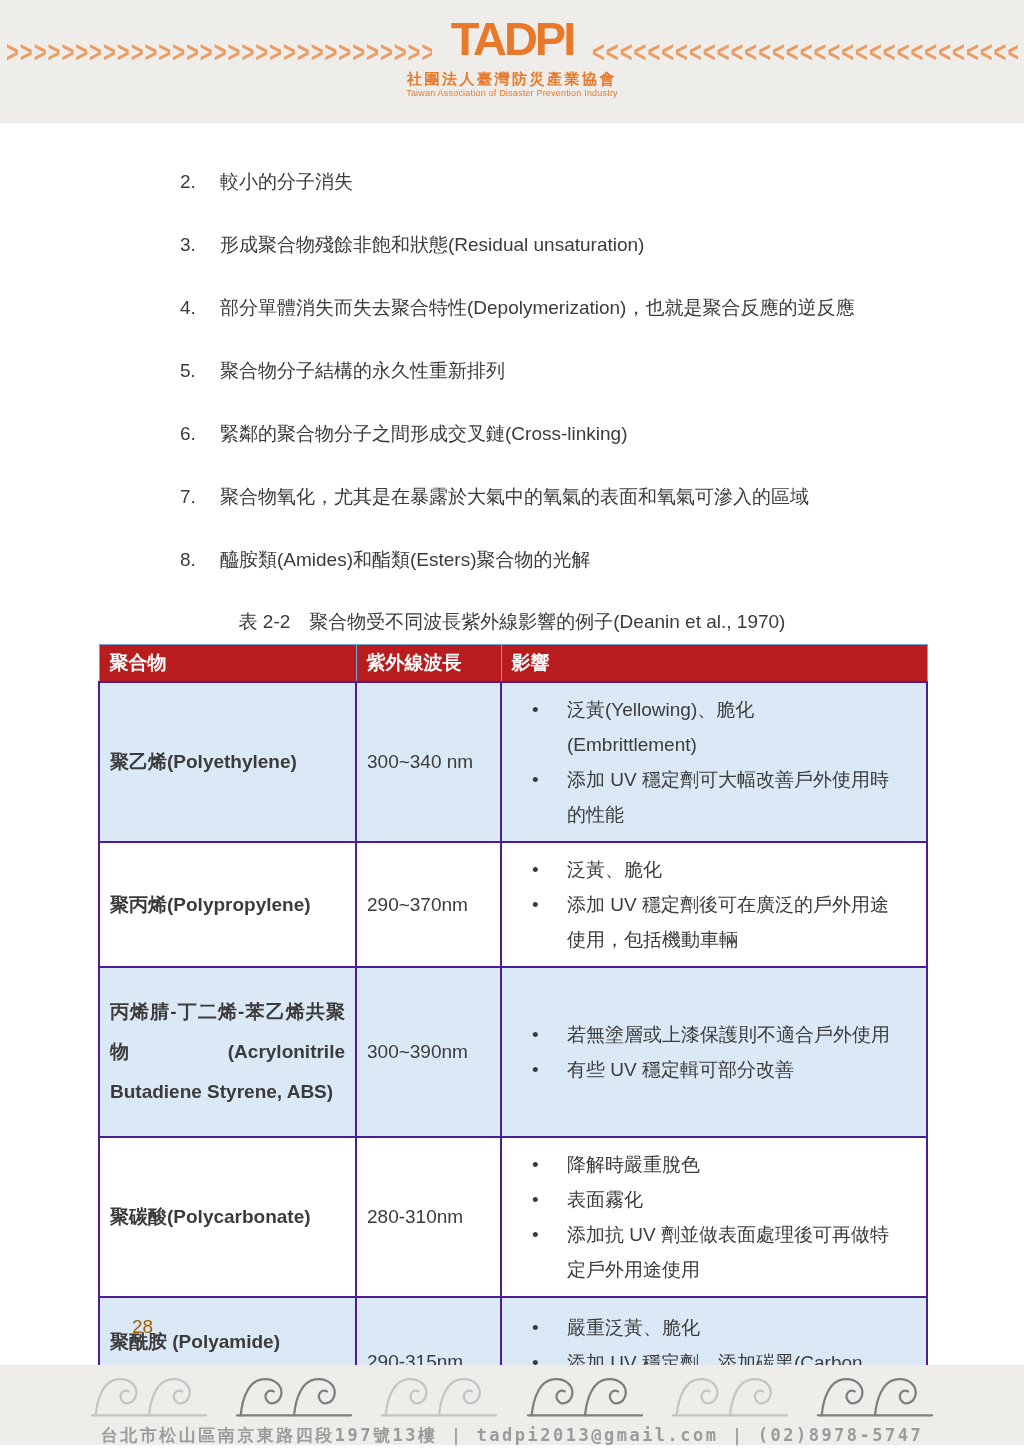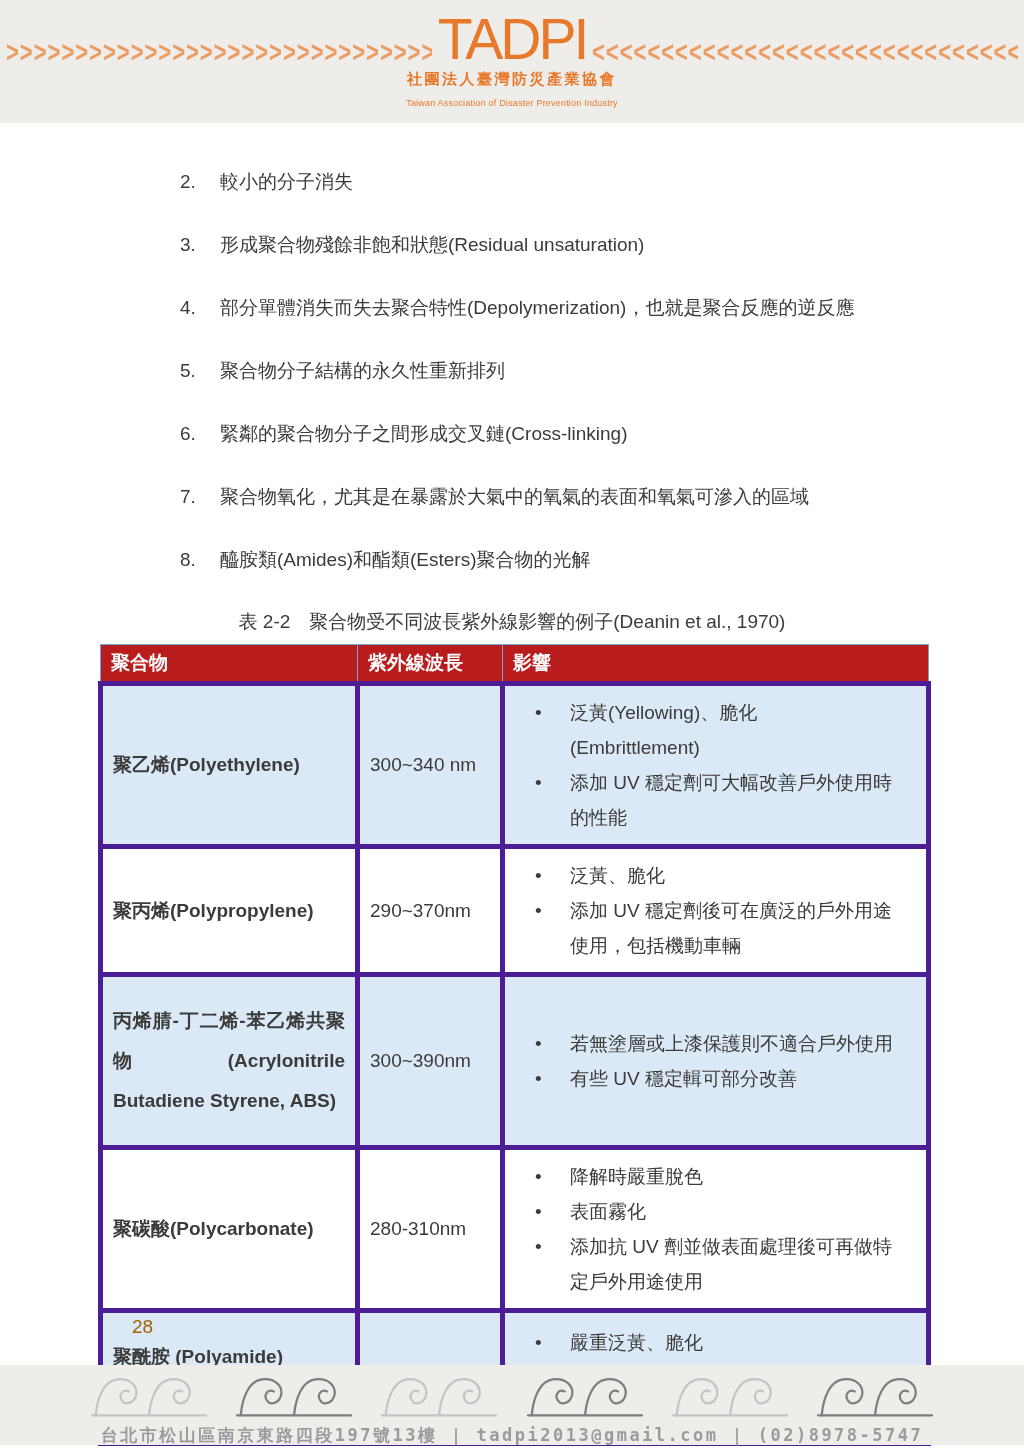--- a/index.html
+++ b/index.html
@@ -13,39 +13,39 @@
   
   .header-band { position:absolute; top:0; left:0; right:0; height:123px; background:#efedea; }
   .chevrons {
     position:absolute; top:36px; height:34px; overflow:hidden; white-space:nowrap;
     font-weight:bold; font-size:22px; line-height:34px; color:#eb9c63;
     letter-spacing:1px; transform:scaleY(1.35);
   }
   .chev-left  { left:6px;  width:426px; }
   .chev-right { right:6px; width:426px; text-align:right; }
   .logo { position:absolute; top:8px; left:50%; transform:translateX(-50%); text-align:center; color:#e8792a; }
-  .logo-title { font-size:57px; font-weight:400; letter-spacing:-3px; line-height:62px; }
+  .logo-title { font-size:47px; font-weight:700; letter-spacing:-3px; line-height:62px; }
   .logo-cn { font-size:15px; font-weight:bold; letter-spacing:2.5px; line-height:17px; }
-  .logo-en { font-size:9px; letter-spacing:0.2px; line-height:12px; margin-top:10px; }
+  .logo-en { font-size:9px; letter-spacing:0.2px; line-height:12px; margin-top:0; }
 
   
   .content { position:absolute; top:123px; left:0; right:0; }
   .olist { margin-top:45px; }
   .olist-item { display:flex; margin-bottom:36px; font-size:19px; line-height:27px; }
   .item-num { margin-left:180px; width:40px; flex:0 0 40px; }
   .item-text { flex:1; padding-right:50px; }
 
   
   .table-caption { text-align:center; font-size:19px; margin:26px 0 9px 0; }
   table.uv-table { margin-left:98px; width:828px; border-collapse:collapse; table-layout:fixed; }
   .uv-table th {
     background:#b91c1c; color:#ffffff; font-size:19px; font-weight:bold; text-align:left;
     padding:5px 10px; height:36px; box-sizing:border-box; border:1px solid #6ea5da;
   }
-  .uv-table td { border:5px solid #4c1d95; vertical-align:middle; font-size:19px; background:#ffffff; }
+  .uv-table td { border:2px solid #4c1d95; vertical-align:middle; font-size:19px; background:#ffffff; }
   tr.shaded td { background:#dbe8f5; }
   td.col-polymer { font-weight:bold; padding:24px 10px; line-height:40px; white-space:pre-line; }
   td.col-polymer.justify { text-align:justify;margin-left:33px; }
   td.col-wavelength { padding:21px 10px; }
   td.col-effects { padding:9px 8px 9px 0; }
   .effect { position:relative; padding-left:65px; line-height:35px; white-space:pre-line; }
   .effect::before { content:"\2022"; position:absolute; left:30px; top:0; }
 
   
   .page-num { position:absolute; left:132px; top:1316px; font-size:19px; color:#a16207; }

